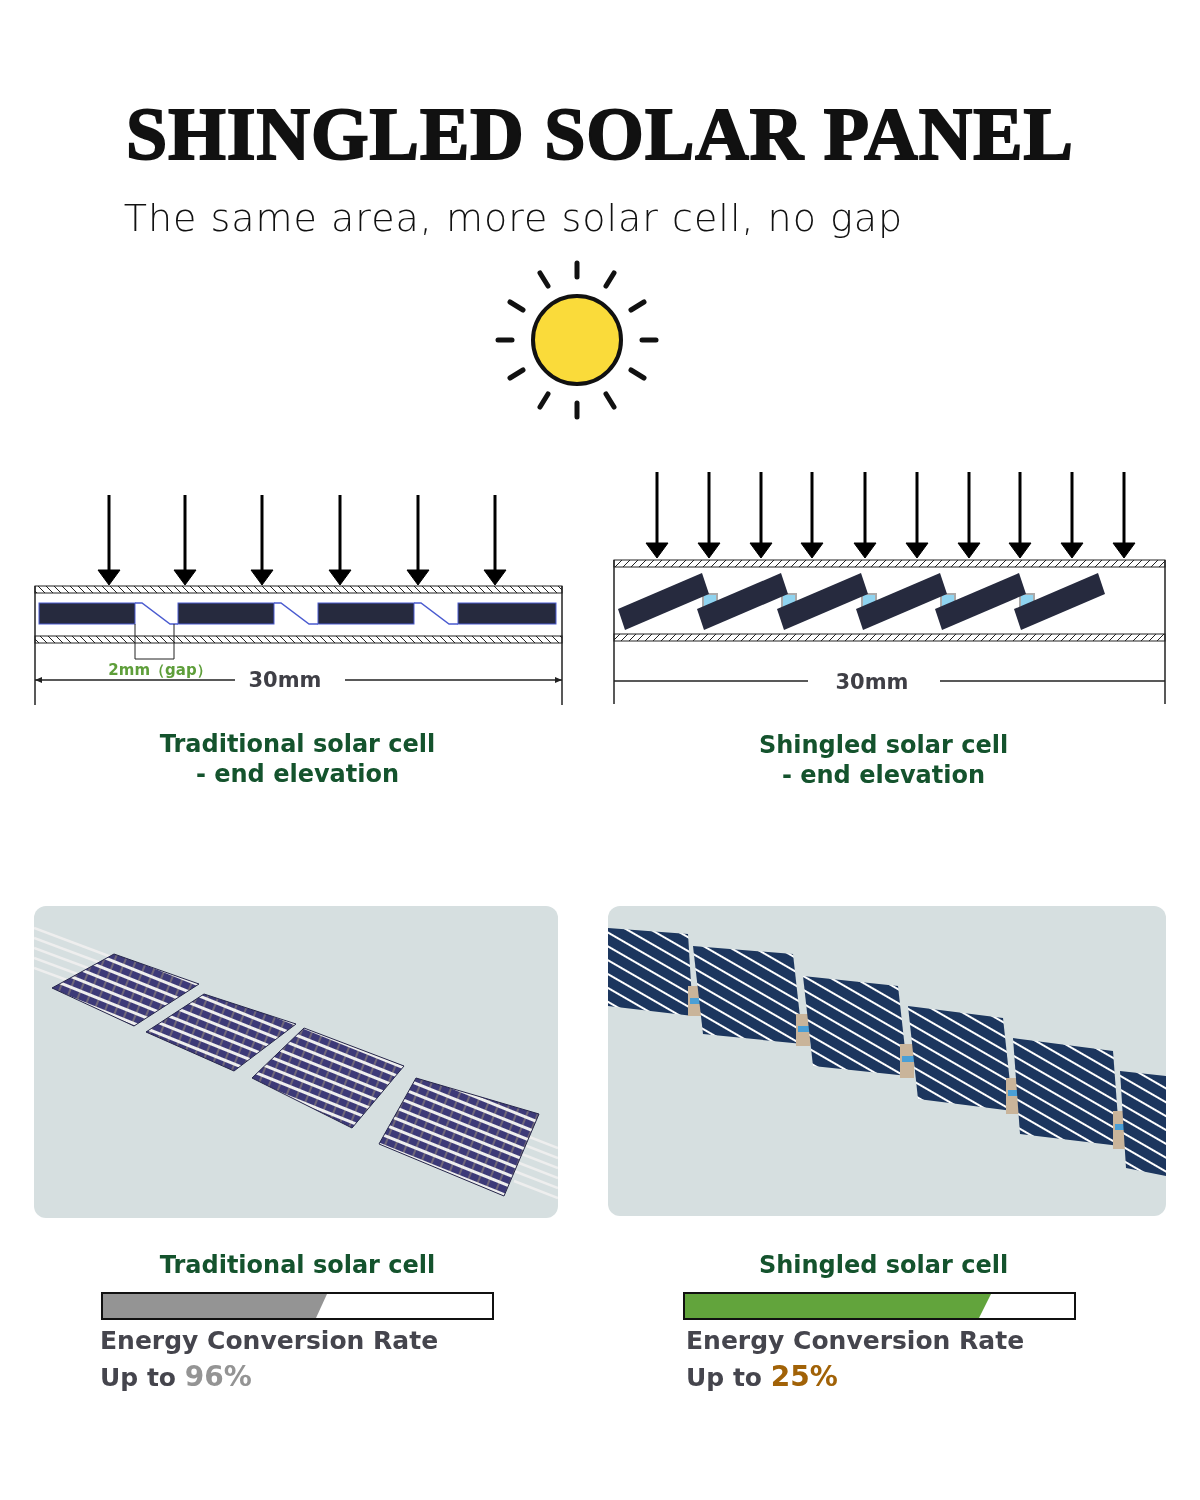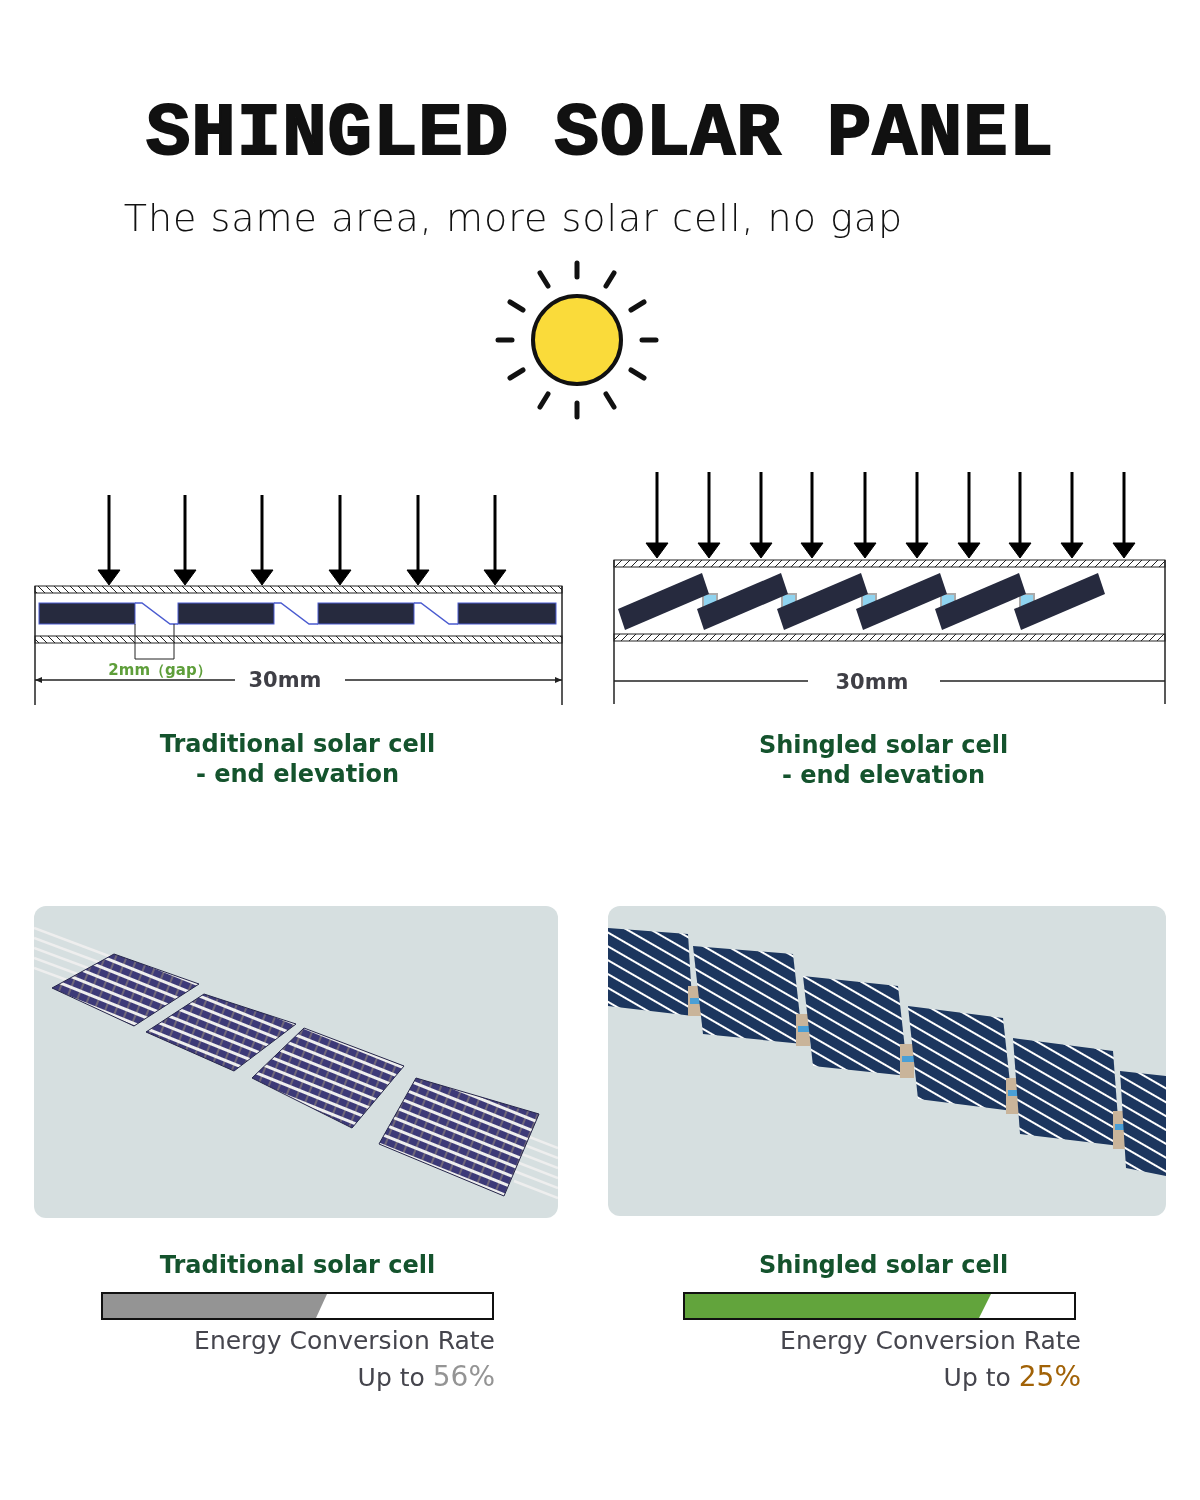--- a/index.html
+++ b/index.html
@@ -1,27 +1,27 @@
 <!DOCTYPE html>
 <html><head>
 <meta charset="utf-8">
 <style>
   html, body { margin: 0; padding: 0; background: #ffffff; }
   body { width: 1200px; height: 1500px; position: relative; overflow: hidden;
          font-family: "DejaVu Sans", sans-serif; color: #3f3f46; }
   .abs { position: absolute; }
-  .title { left: 0; width: 1200px; top: 92px; text-align: center; font-family: Liberation Mono, monospace;
+  .title { left: 0; width: 1200px; top: 92px; text-align: center; font-family: Liberation Serif, serif;
            font-weight: 900; font-size: 74px; letter-spacing: 1px; color: #111111; transform: scaleY(1.0);
            -webkit-text-stroke: 2px #111; }
   .subtitle { left: 0; width: 1027px; top: 196px; text-align: center; font-family: "DejaVu Sans", sans-serif;
               font-weight: 200; font-size: 38px; color: #111; letter-spacing: 1px; }
   .caption { text-align: center; font-weight: bold; font-size: 24px; color: #14532d; line-height: 30px; }
   .photo { border-radius: 12px; background: #d6dfe0; overflow: hidden; }
   .bar { border: 2px solid #111; background: #fff; height: 24px; overflow: hidden; }
-  .rate { text-align: right; font-weight: normal; font-size: 25px; color: #45454d; line-height: 36px; }
+  .rate { text-align: left; font-weight: bold; font-size: 25px; color: #45454d; line-height: 36px; }
   .pct { font-size: 28px; }
   svg text { font-family: "DejaVu Sans", sans-serif; font-weight: bold; }
 </style>
 </head>
 <body>
 
 <div class="abs title">SHINGLED SOLAR PANEL</div>
 <div class="abs subtitle">The same area, more solar cell, no gap</div>
 
 <svg class="abs" style="left:490px; top:255px;" width="175" height="170" viewBox="0 0 175 170">
@@ -220,21 +220,21 @@
 <div class="abs caption" style="left:100px; top:1250px; width:395px;">Traditional solar cell</div>
 <div class="abs bar" style="left:101px; top:1292px; width:389px;">
   <svg width="389" height="24" viewBox="0 0 389 24" preserveAspectRatio="none">
     <polygon points="0,0 224,0 213,24 0,24" fill="#949494"></polygon>
   </svg>
 </div>
 <div class="abs rate" style="left:100px; top:1323px; width:395px;">
   <div>Energy Conversion Rate</div>
   <div>
     <span>Up to</span>
-    <span class="pct" style="color:#949494;">56%</span>
+    <span class="pct" style="color:#949494;">96%</span>
   </div>
 </div>
 
 <div class="abs caption" style="left:686px; top:1250px; width:395px;">Shingled solar cell</div>
 <div class="abs bar" style="left:683px; top:1292px; width:389px;">
   <svg width="389" height="24" viewBox="0 0 389 24" preserveAspectRatio="none">
     <polygon points="0,0 306,0 294,24 0,24" fill="#62a43c"></polygon>
   </svg>
 </div>
 <div class="abs rate" style="left:686px; top:1323px; width:395px;">

